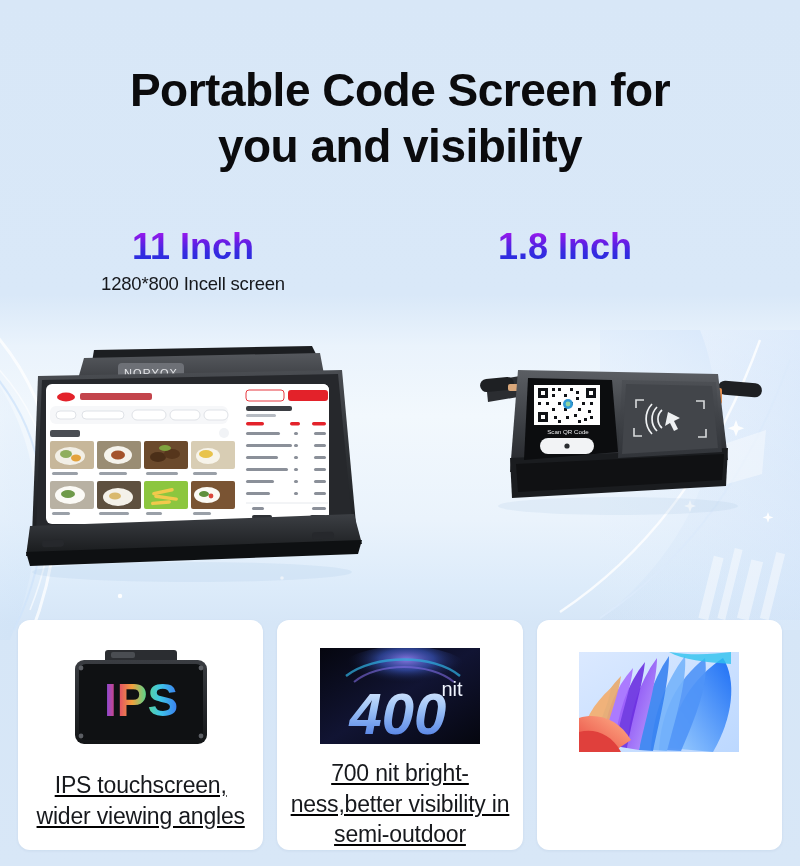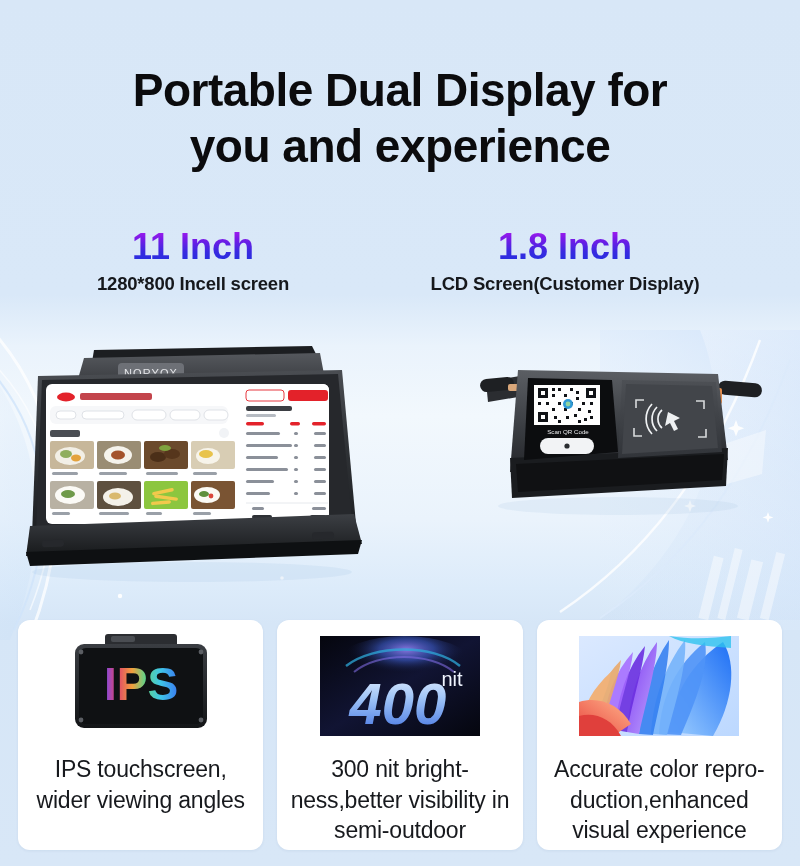--- a/index.html
+++ b/index.html
@@ -63,21 +63,20 @@
     -webkit-background-clip: text;
     background-clip: text;
     color: transparent;
     -webkit-text-fill-color: transparent;
   }
   .spec-sub {
     font-size: 18.5px;
     color: #16181c;
     margin-top: 7px;
     letter-spacing: -0.2px;
-    font-weight: bold;
   }
 
   
   .hero { position: absolute; top: 340px; left: 12px; width: 800px; height: 270px; }
 
   
   .cards {
     position: absolute;
     left: 0; right: 0;
     top: 620px;
@@ -87,22 +86,23 @@
     padding: 0 18px;
   }
   .card {
     width: 246px;
     height: 230px;
     background: #ffffff;
     border-radius: 12px;
     display: flex;
     flex-direction: column;
     align-items: center;
-    padding-top: 12px;
+    padding-top: 28px;
     box-shadow: 0 1px 3px rgba(40,70,120,0.07);
+    text-decoration: underline;
   }
   .card-media {
     width: 172px;
     height: 108px;
     display: flex;
     align-items: center;
     justify-content: center;
     overflow: hidden;
   }
   .card-text {
@@ -162,32 +162,31 @@
         <path d="M690 500 l1.6 4.4 4.4 1.6 -4.4 1.6 -1.6 4.4 -1.6 -4.4 -4.4 -1.6 4.4 -1.6 Z"></path>
         <path d="M768 512 l1.4 4 4 1.4 -4 1.4 -1.4 4 -1.4 -4 -4 -1.4 4 -1.4 Z"></path>
         <path d="M604 430 l1.3 3.6 3.6 1.3 -3.6 1.3 -1.3 3.6 -1.3 -3.6 -3.6 -1.3 3.6 -1.3 Z"></path>
         <circle cx="120" cy="596" r="2.2"></circle>
         <circle cx="282" cy="578" r="1.8"></circle>
       </g>
     </svg>
   </div>
 
   <h1 class="headline">
-    <span>Portable Dual Display for</span><br>
-    <span>you and experience</span>
+    <span>Portable Code Screen for</span><br>
+    <span>you and visibility</span>
   </h1>
 
   <div class="specs">
     <div class="spec spec-a">
       <div class="spec-title">11 Inch</div>
       <div class="spec-sub">1280*800 Incell screen</div>
     </div>
     <div class="spec spec-b">
       <div class="spec-title">1.8 Inch</div>
-      <div class="spec-sub">LCD Screen(Customer Display)</div>
     </div>
   </div>
 
   <div class="hero">
     <svg width="800" height="270" viewBox="0 0 800 270">
       <defs>
         <linearGradient id="bezel" x1="0" y1="0" x2="0" y2="1">
           <stop offset="0%" stop-color="#4a4d52"></stop>
           <stop offset="45%" stop-color="#303337"></stop>
           <stop offset="100%" stop-color="#1d1f22"></stop>
@@ -494,21 +493,21 @@
           </defs>
           <rect x="6" y="4" width="160" height="100" fill="url(#nitbg)"></rect>
           <ellipse cx="90" cy="30" rx="66" ry="26" fill="url(#swirl)"></ellipse>
           <path d="M32 34 C 60 12, 120 12, 146 34" stroke="#2ea8d8" stroke-width="2.4" fill="none" opacity="0.75"></path>
           <path d="M40 40 C 64 20, 116 20, 140 40" stroke="#7e6ae0" stroke-width="2" fill="none" opacity="0.6"></path>
           <text x="84" y="92" font-family="Liberation Sans, sans-serif" font-size="58" font-weight="bold" font-style="italic" fill="url(#numg)" text-anchor="middle">400</text>
           <text x="138" y="54" font-family="Liberation Sans, sans-serif" font-size="20" fill="#f0f5ff" text-anchor="middle">nit</text>
         </svg>
       </div>
       <div class="card-text">
-        <span style="white-space:pre-line">300 nit bright-
+        <span style="white-space:pre-line">700 nit bright-
 ness,better visibility in
 semi-outdoor</span>
       </div>
     </div>
 
     <div class="card">
       <div class="card-media">
         <svg width="172" height="108" viewBox="0 0 172 108">
           <defs>
             <linearGradient id="petalblue" x1="1" y1="0" x2="0" y2="1">
@@ -543,22 +542,17 @@
               <path d="M60 20 C 42 40, 32 66, 30 96 L 42 98 C 48 66, 58 40, 60 20 Z" fill="#a569ff" opacity="0.85"></path>
               <path d="M48 28 C 30 46, 20 68, 18 94 L 30 96 C 36 68, 46 46, 48 28 Z" fill="#e9a86a" opacity="0.9"></path>
               <path d="M38 40 C 20 56, 10 74, 8 94 L 20 96 C 26 74, 36 56, 38 40 Z" fill="#f0b27a"></path>
               <path d="M6 70 C 26 64, 46 72, 58 92 L 40 104 L 6 104 Z" fill="url(#petalred)"></path>
               <path d="M6 84 C 22 80, 38 86, 48 104 L 6 104 Z" fill="#e0403c"></path>
               <path d="M96 4 C 120 8, 142 6, 158 4 L 158 16 C 132 14, 110 12, 96 4 Z" fill="#2fc3ef" opacity="0.8"></path>
             </g>
           </g>
         </svg>
       </div>
-      <div class="card-text">
-        <span style="white-space:pre-line">Accurate color repro-
-duction,enhanced
-visual experience</span>
-      </div>
     </div>
 
   </div>
 
 </div>
 
 </body></html>

